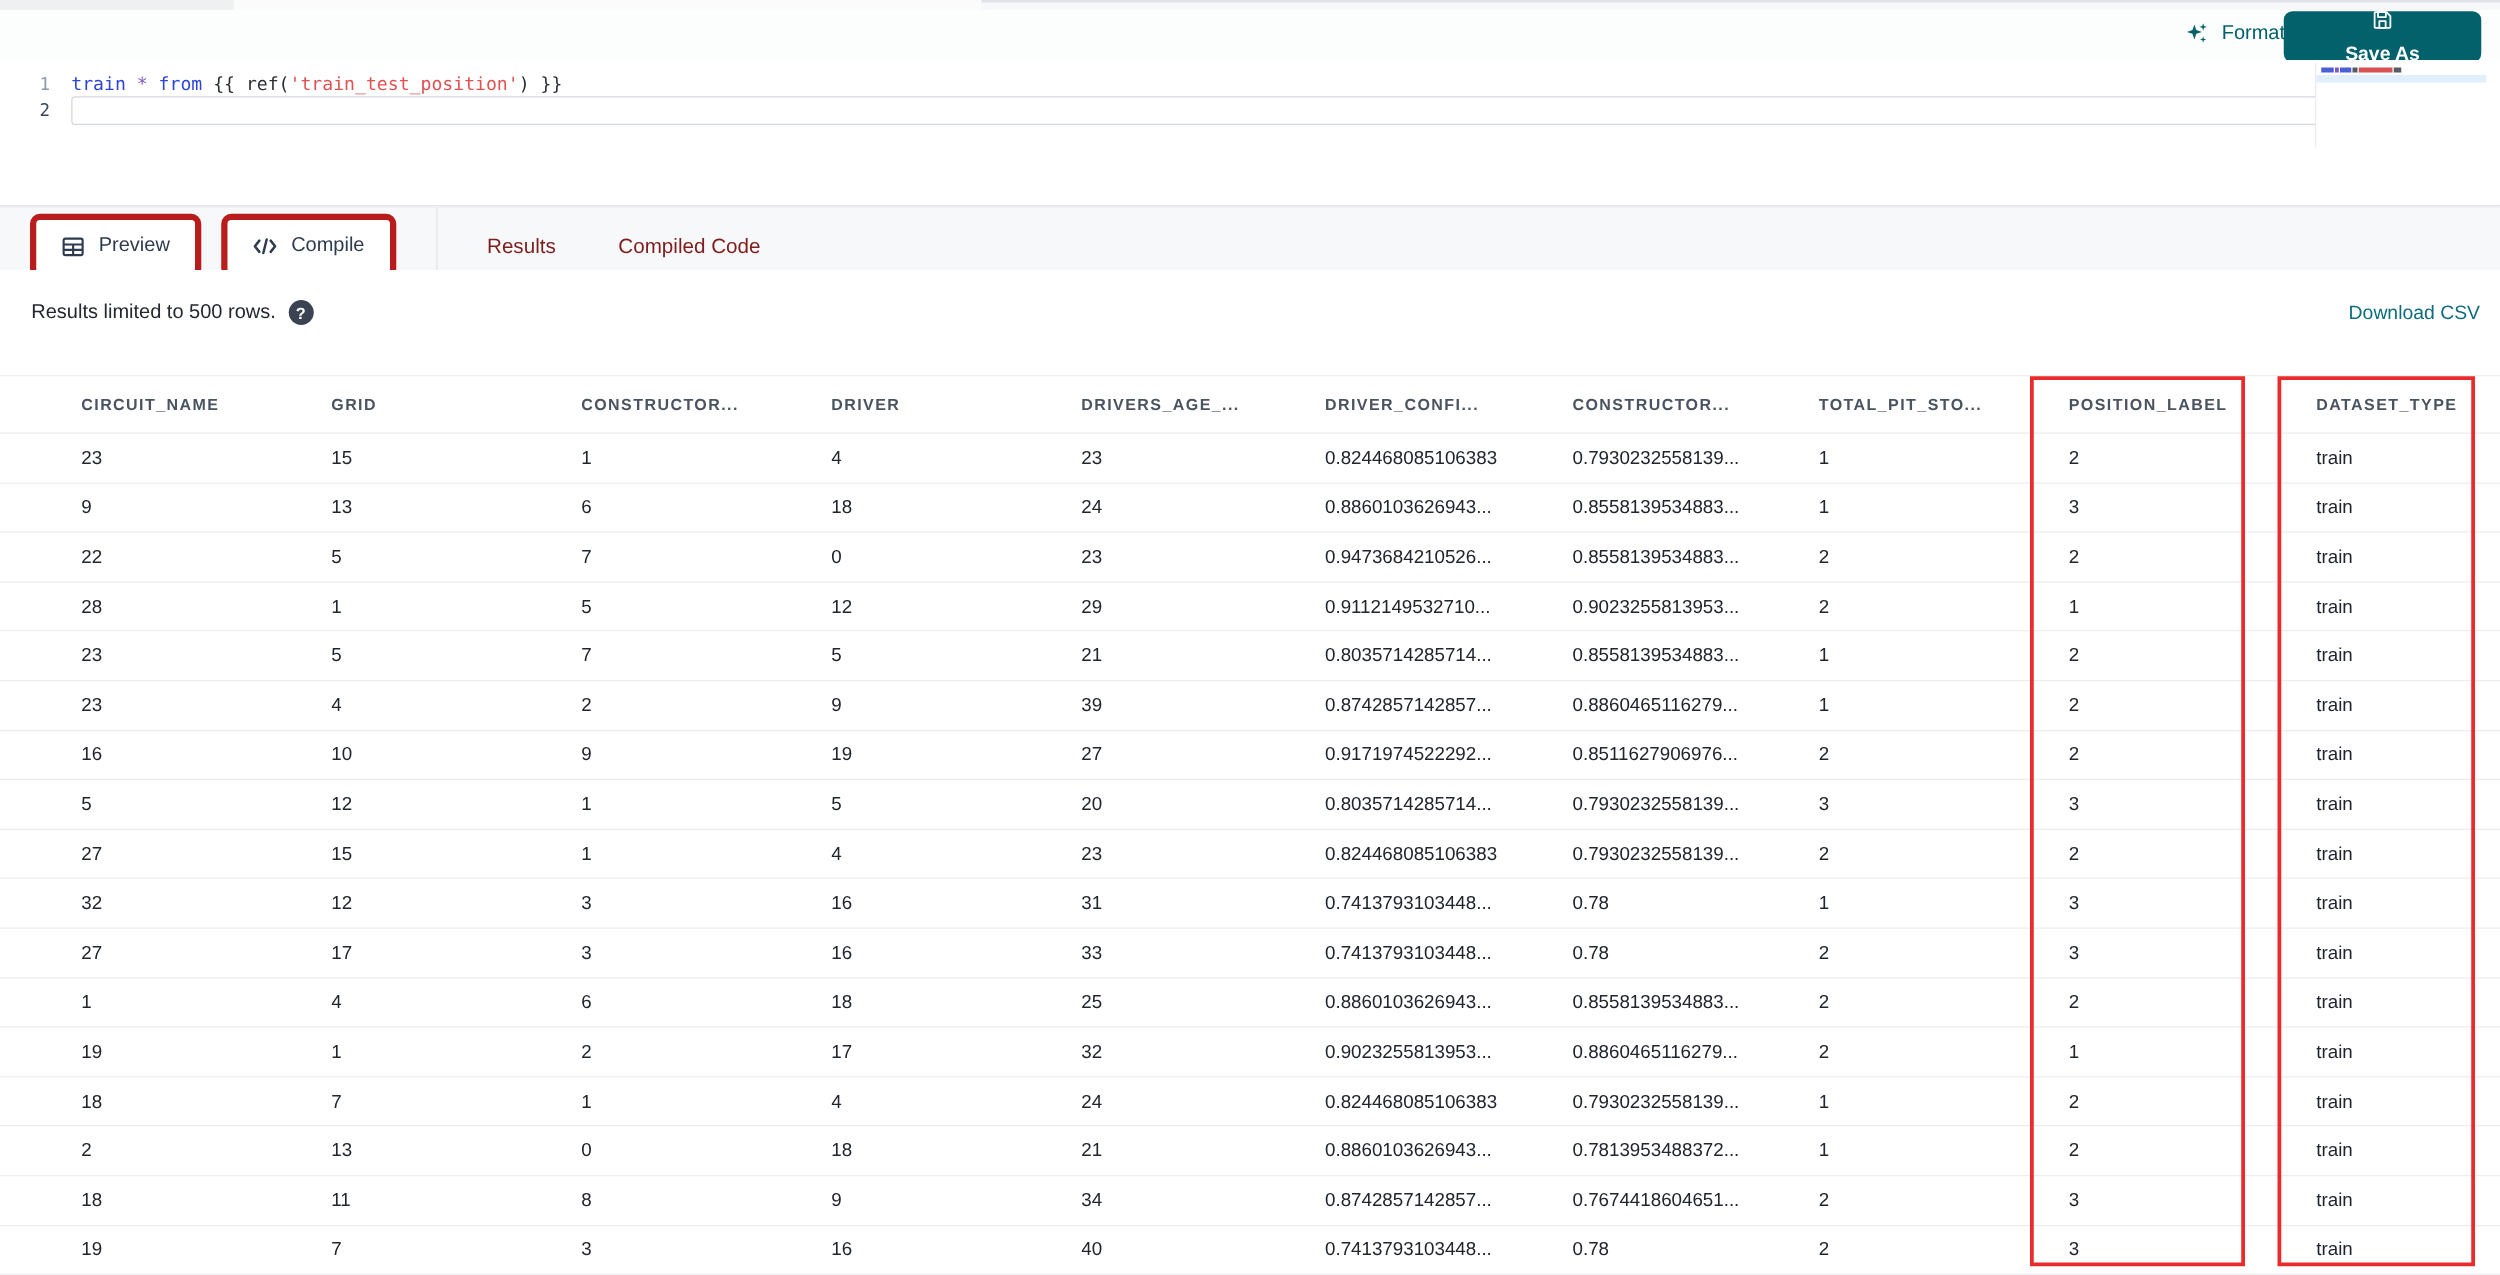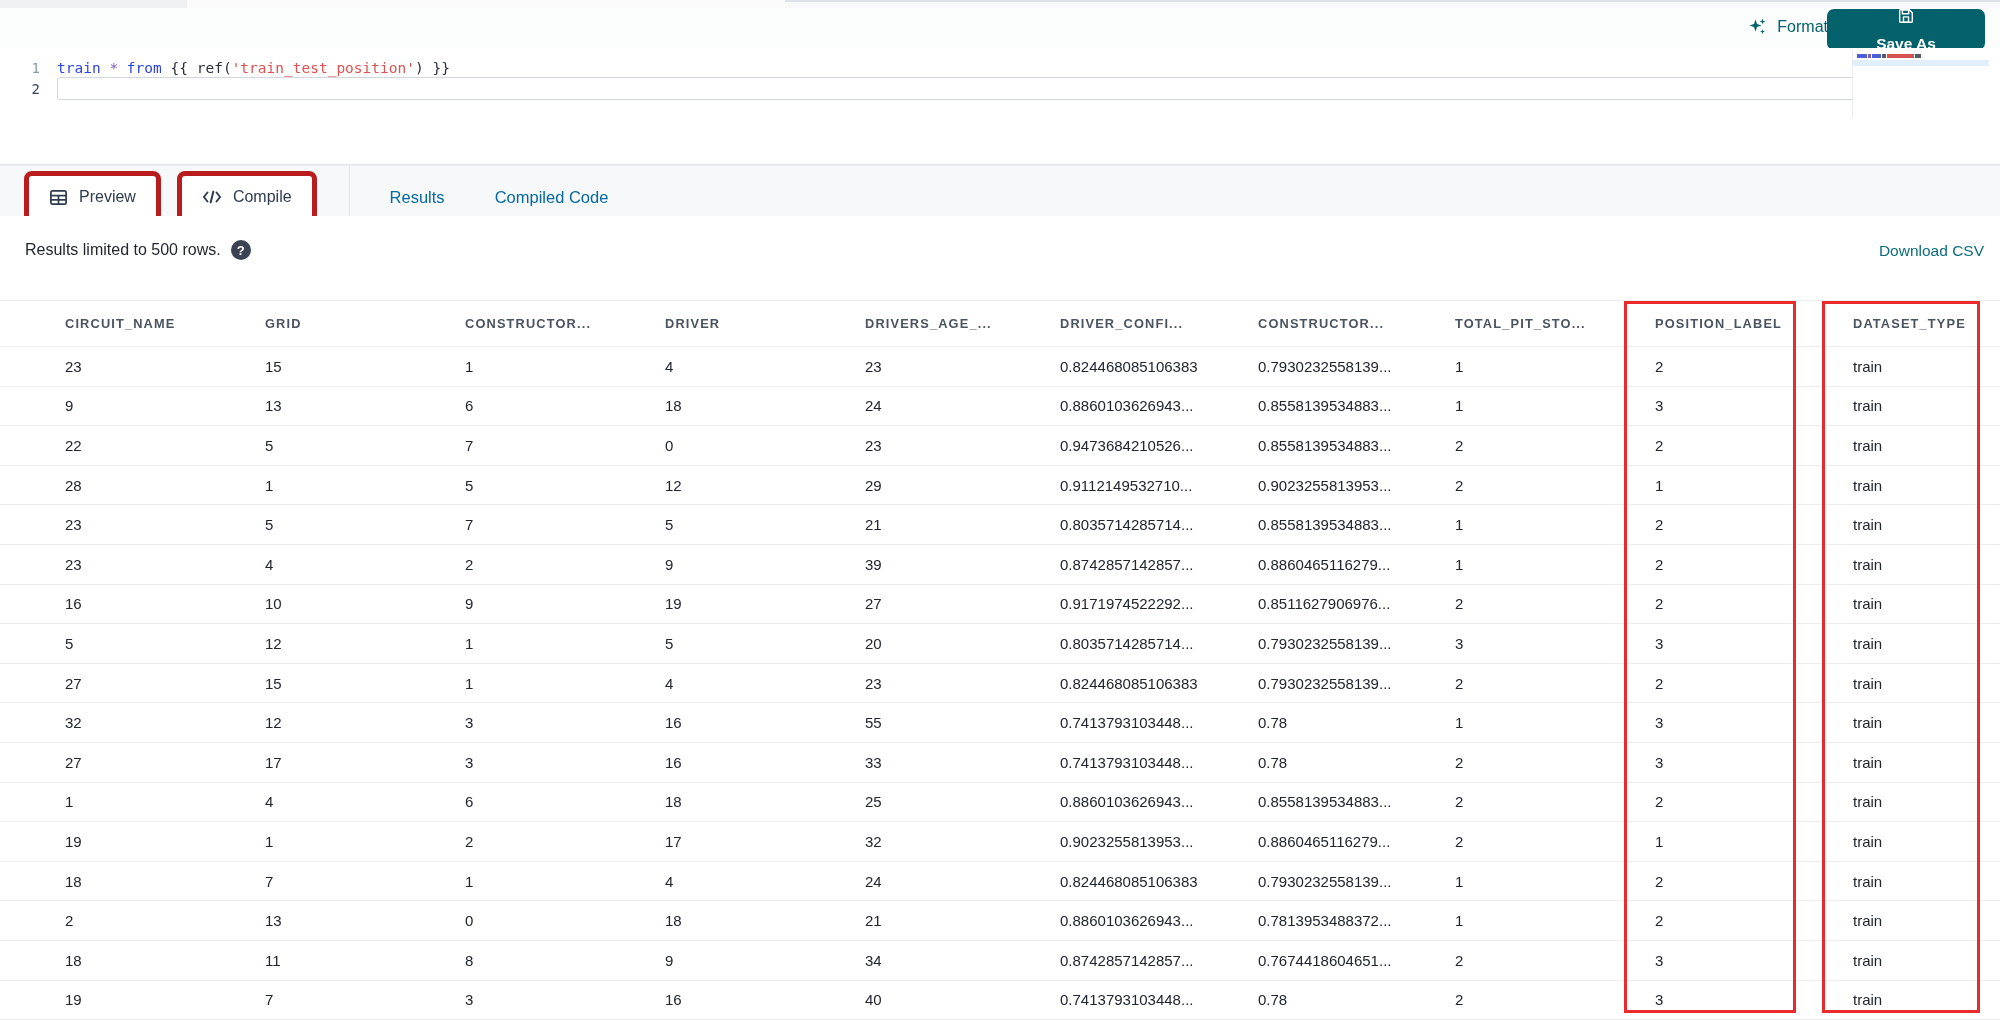--- a/index.html
+++ b/index.html
@@ -40,21 +40,21 @@
 
   
   .toolbar{position:absolute;left:0;top:165px;width:2000px;height:64px;background:#f7f8f9;
            border-top:1px solid #e9eaee;border-bottom:1px solid #e3e5e9;box-sizing:border-box;display:flex;align-items:center;}
   .tb-btn{height:42px;background:#fff;border:5px solid #b91c1c;border-radius:8px;display:flex;align-items:center;
           gap:11px;padding:0 20px;font-size:16px;color:#2f3b4e;font-weight:500;cursor:pointer;
           box-shadow:0 1px 1px rgba(0,0,0,0.03);}
   .tb-btn.preview{margin-left:24px;}
   .tb-btn.compile{margin-left:16px;}
   .tabs{height:100%;margin-left:32px;border-left:1px solid #e2e4e8;display:flex;align-items:stretch;padding-left:28px;}
-  .tab{display:flex;align-items:center;padding:0 12px;margin-right:26px;font-size:16.5px;color:#0369a1;
+  .tab{display:flex;align-items:center;padding:0 12px;margin-right:26px;font-size:16.5px;color:#7f1d1d;
        position:relative;cursor:pointer;}
   .tab.active::after{content:"";position:absolute;left:4px;right:4px;bottom:2px;height:3px;background:#626c79;}
 
   
   .results-info{position:absolute;left:0;top:216px;width:2000px;height:71px;background:#fff;}
   .limit-note{position:absolute;left:25px;top:24px;font-size:16px;color:#23282f;display:flex;align-items:center;gap:10px;}
   .help-icon{width:20px;height:20px;border-radius:50%;background:#3b4352;color:#fff;font-size:13px;font-weight:700;
              display:inline-flex;align-items:center;justify-content:center;cursor:pointer;}
   .download-csv{position:absolute;right:16px;top:26px;font-size:15.5px;color:var(--link);cursor:pointer;}
 
@@ -289,21 +289,21 @@
           <div>0.7930232558139...</div>
           <div>2</div>
           <div>2</div>
           <div>train</div>
         </div>
         <div class="t-row">
           <div>32</div>
           <div>12</div>
           <div>3</div>
           <div>16</div>
-          <div>55</div>
+          <div>31</div>
           <div>0.7413793103448...</div>
           <div>0.78</div>
           <div>1</div>
           <div>3</div>
           <div>train</div>
         </div>
         <div class="t-row">
           <div>27</div>
           <div>17</div>
           <div>3</div>

